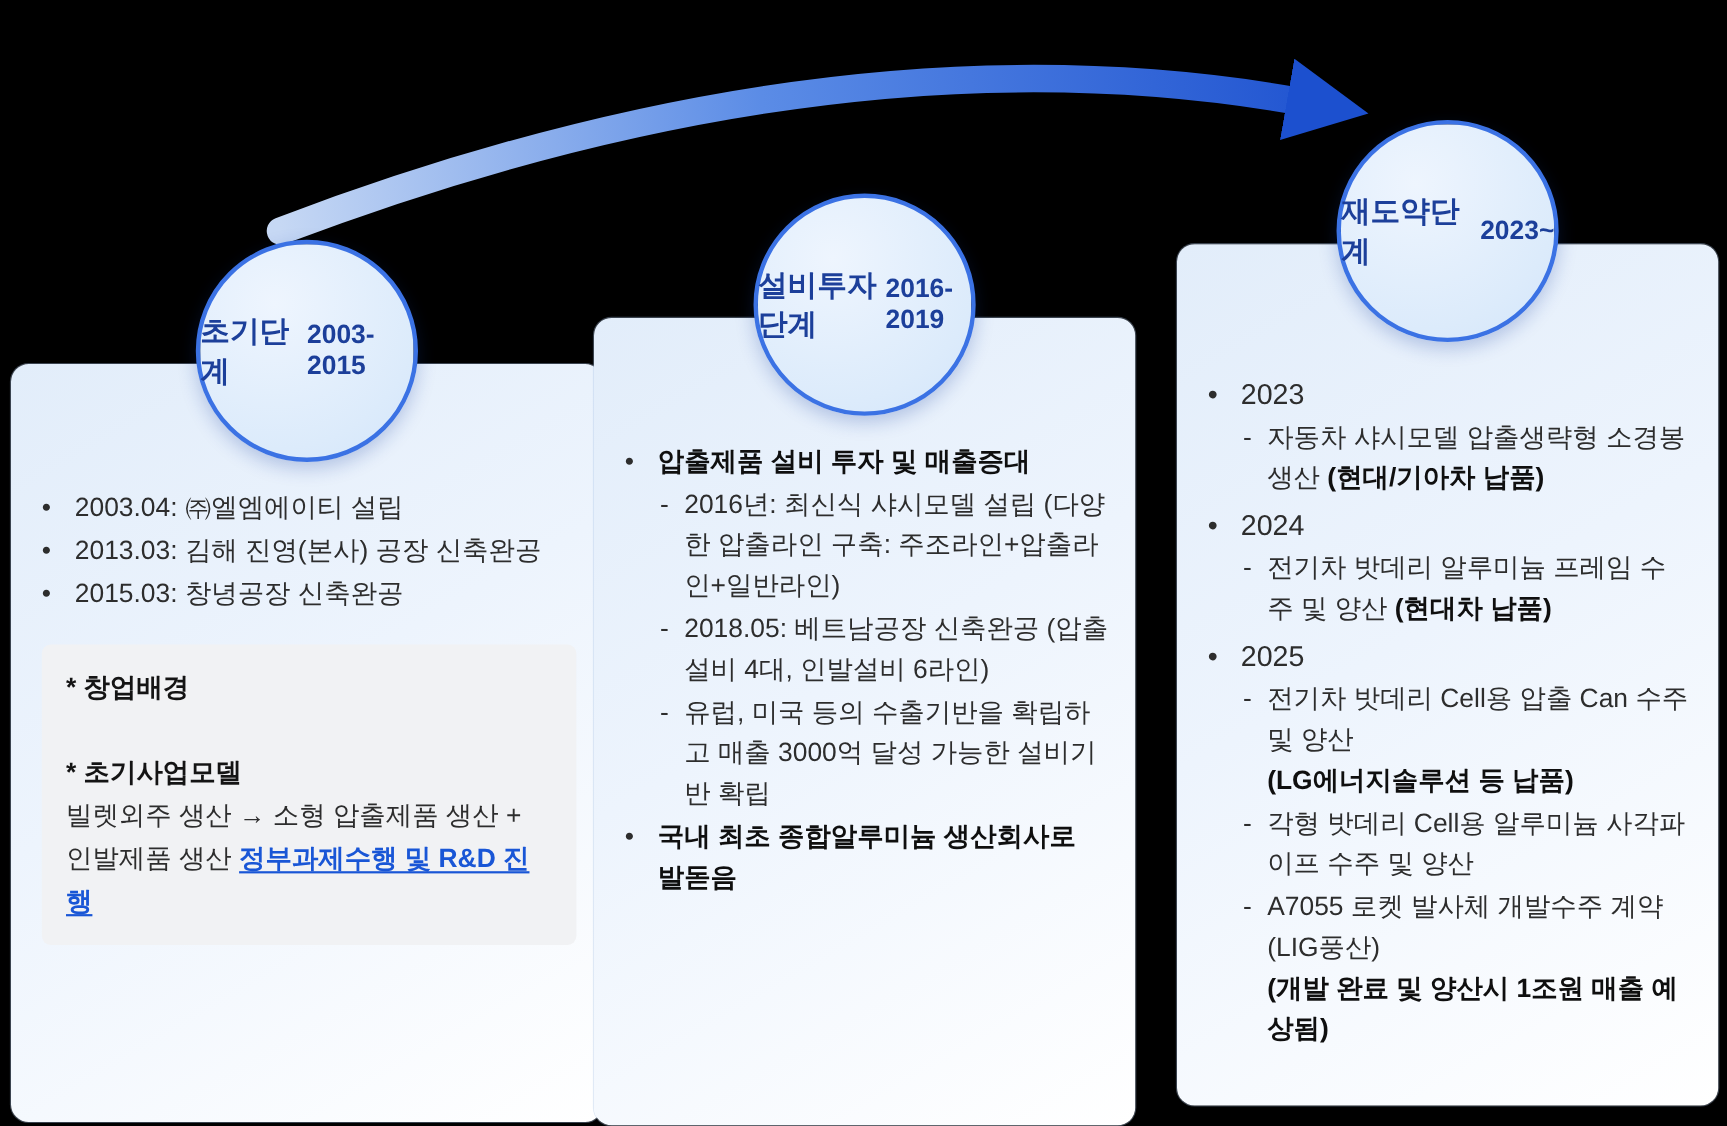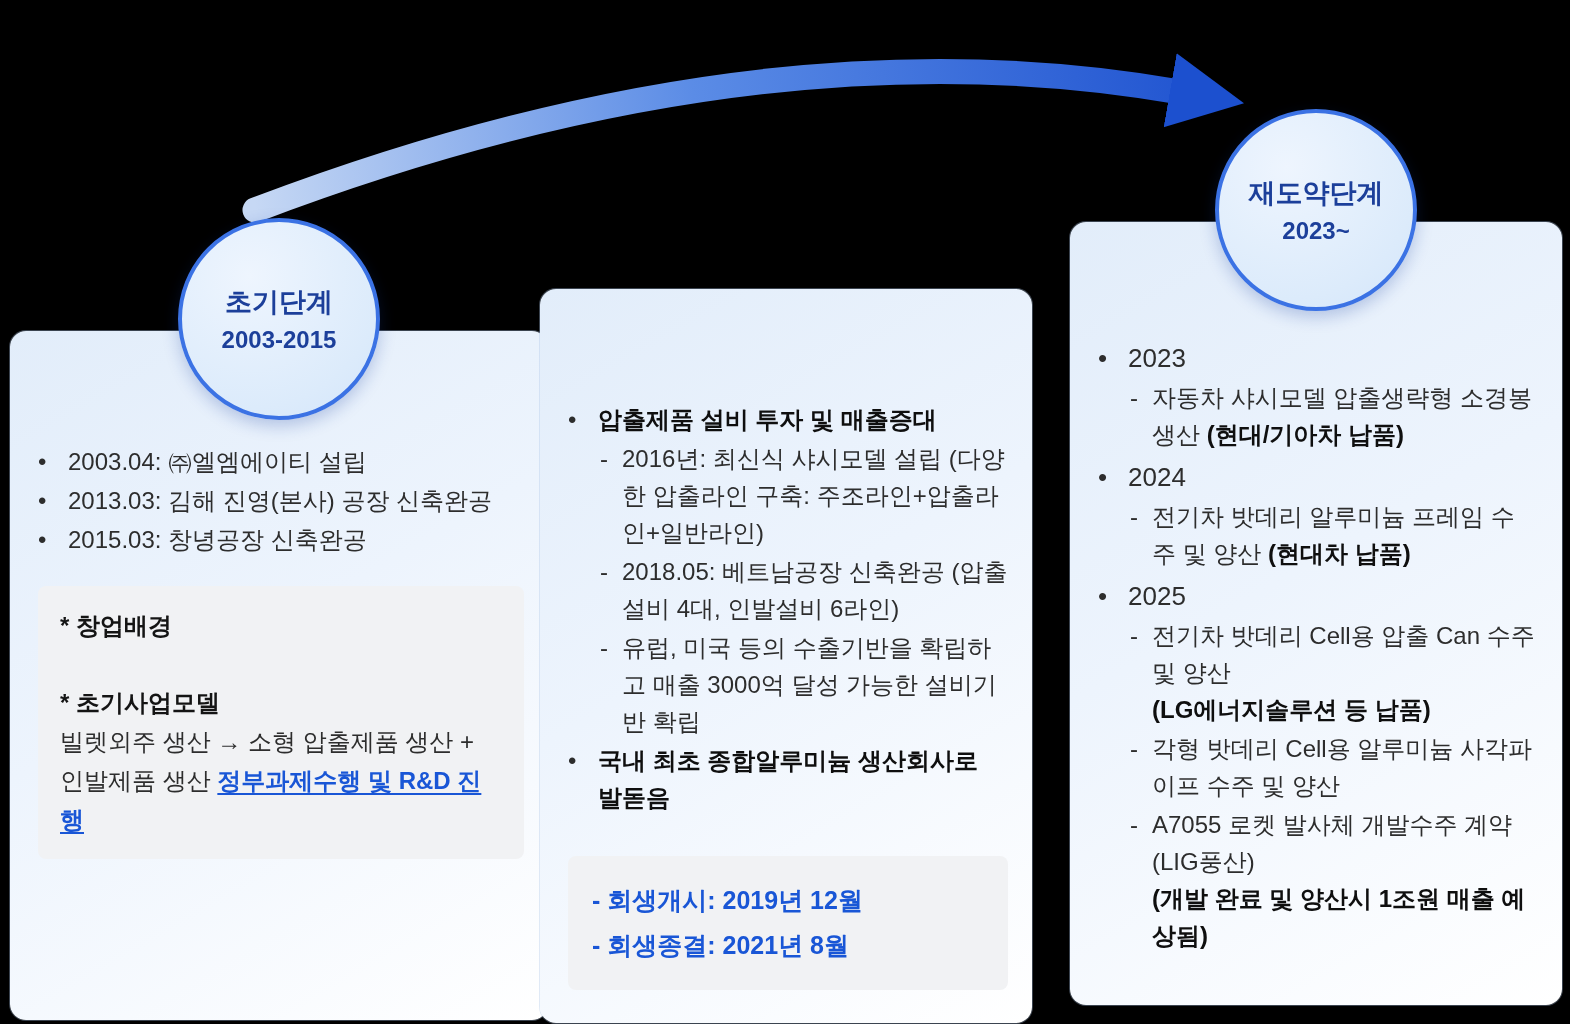--- a/index.html
+++ b/index.html
@@ -23,21 +23,21 @@
   }
   .card1 { left:10px;  top:331px; width:538px; height:689px; }
   .card2 { left:540px; top:289px; width:492px; height:734px; }
   .card3 { left:1070px; top:222px; width:492px; height:783px; }
 
   .badge {
     position:absolute; top:-113px; left:50%; transform:translateX(-50%);
     width:202px; height:202px; border-radius:50%;
     background: radial-gradient(circle at 35% 28%, #eef5fe 0%, #dcebfb 70%, #d3e5fa 100%);
     border:4px solid #3b72e4;
-    display:flex; flex-direction:column; align-items:center; justify-content:center; gap:6px;
+    display:flex; flex-direction:row; align-items:center; justify-content:center; gap:6px;
     box-shadow: 0 6px 16px rgba(20,60,160,.25);
   }
   .badge .t1 { font-size:27px; font-weight:700; color:#1c3f9a; }
   .badge .t2 { font-size:24px; font-weight:700; color:#1c3f9a; }
 
   .content { padding: 112px 24px 22px 28px; }
 
   .row { display:flex; font-size:24px; line-height:37px; color:#2d2d2d; }
   .row .mk { flex:0 0 30px; }
   .row .tx { flex:1 1 auto; }
@@ -104,20 +104,24 @@
     <div class="note">
       <div class="h">* 창업배경</div>
       <div class="gap"></div>
       <div class="h">* 초기사업모델</div>
       <div class="b"><span>빌렛외주 생산 → 소형 압출제품 생산 + 인발제품 생산 </span><a class="link">정부과제수행 및 R&amp;D 진행</a></div>
     </div>
   </div>
 </div>
 
 <div class="card card2">
+  <div class="badge">
+    <div class="t1">설비투자단계</div>
+    <div class="t2">2016-2019</div>
+  </div>
   <div class="content">
     <div class="row">
       <span class="mk">•</span>
       <span class="tx strong">압출제품 설비 투자 및 매출증대</span>
     </div>
     <div class="row sub">
       <span class="mk">-</span>
       <span class="tx">2016년: 최신식 샤시모델 설립 (다양한 압출라인 구축: 주조라인+압출라인+일반라인)</span>
     </div>
     <div class="row sub">
@@ -126,24 +130,20 @@
     </div>
     <div class="row sub">
       <span class="mk">-</span>
       <span class="tx">유럽, 미국 등의 수출기반을 확립하고 매출 3000억 달성 가능한 설비기반 확립</span>
     </div>
     <div class="row">
       <span class="mk">•</span>
       <span class="tx strong">국내 최초 종합알루미늄 생산회사로 발돋음</span>
     </div>
 
-    <div class="note note2">
-      <div class="blue">- 회생개시: 2019년 12월</div>
-      <div class="blue">- 회생종결: 2021년 8월</div>
-    </div>
   </div>
 </div>
 
 <div class="card card3">
   <div class="badge">
     <div class="t1">재도약단계</div>
     <div class="t2">2023~</div>
   </div>
   <div class="content">
 

